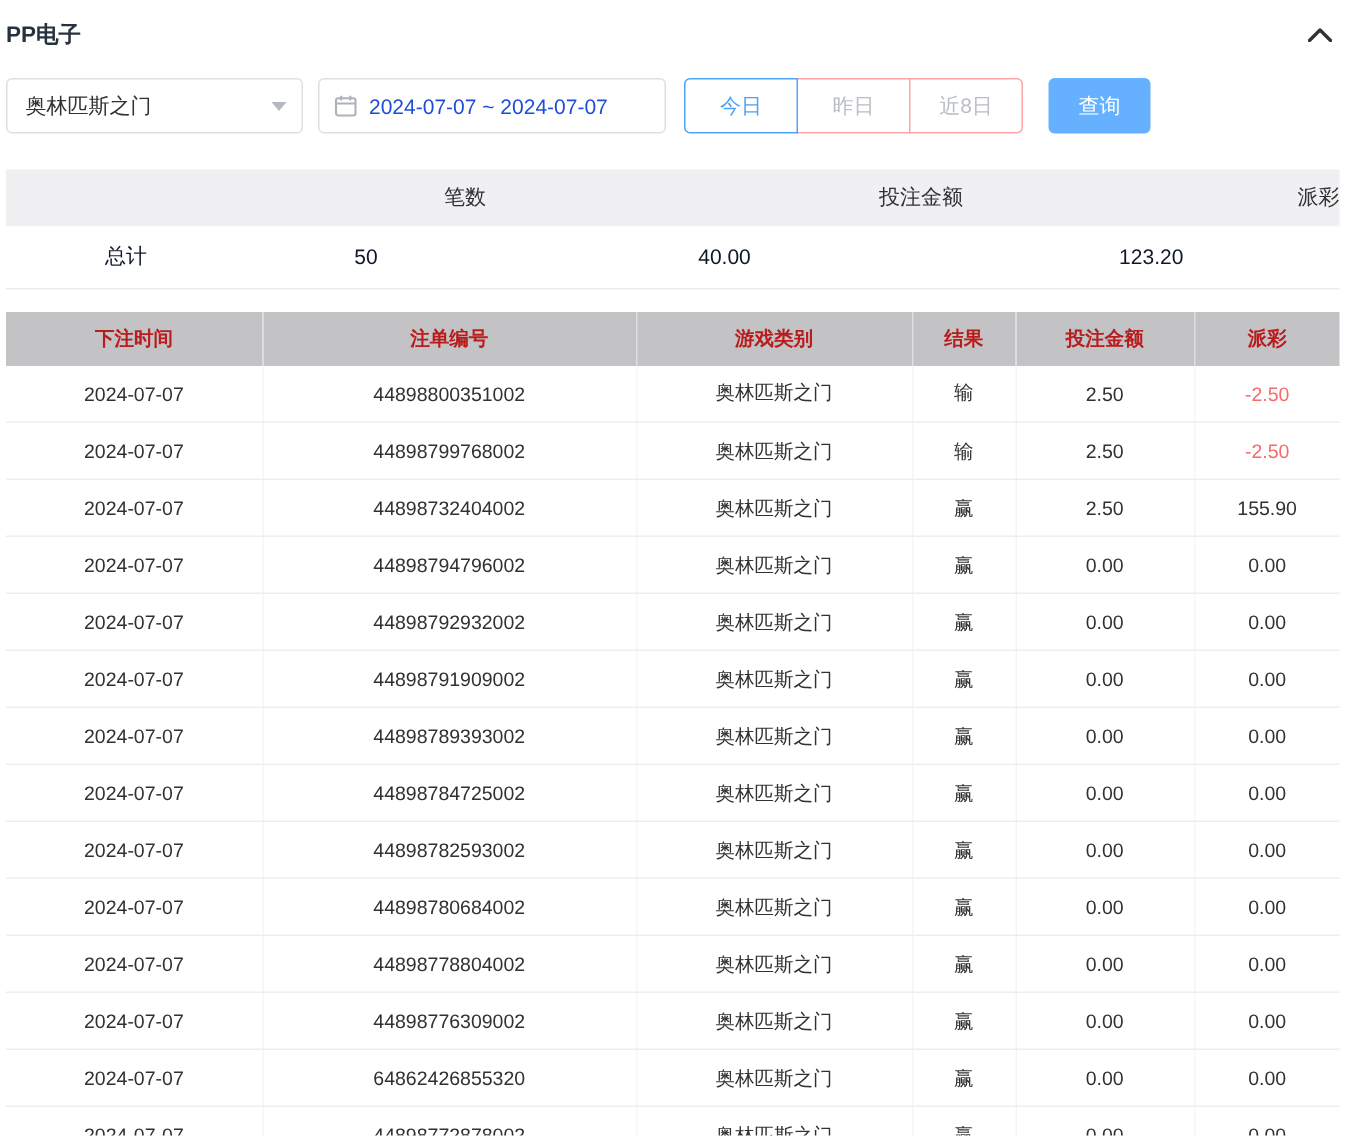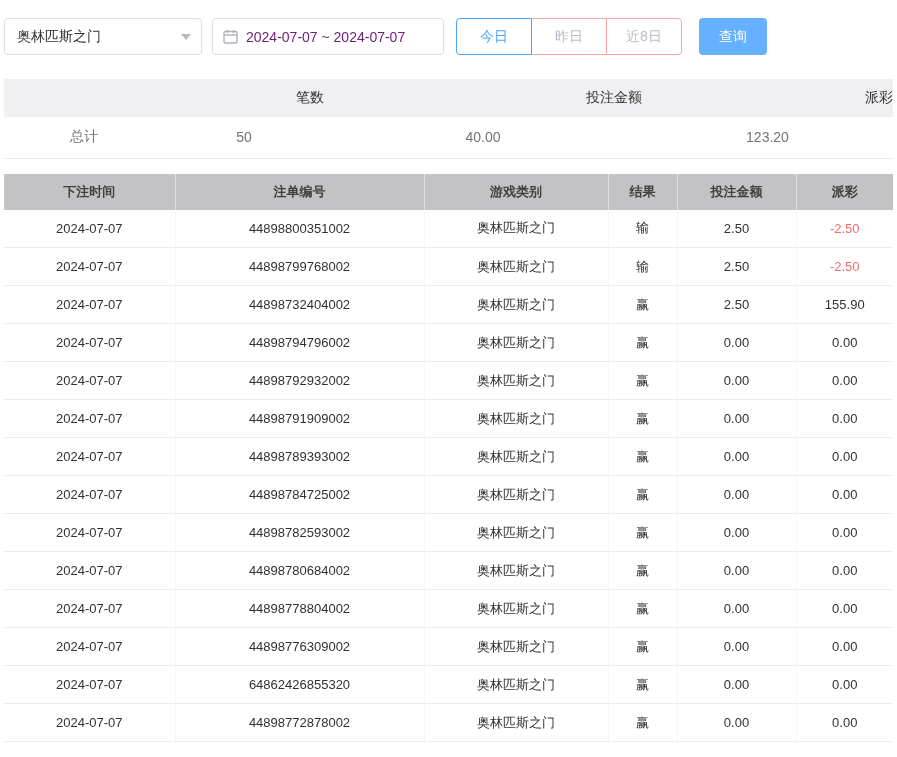--- a/index.html
+++ b/index.html
@@ -37,21 +37,21 @@
   }
   .caret-down {
     width: 0; height: 0;
     border-left: 5px solid transparent; border-right: 5px solid transparent;
     border-top: 6px solid #b4b8c0;
   }
   .date-box {
     width: 232px; height: 37px; margin-left: 10px;
     border: 1px solid #dcdfe6; border-radius: 4px;
     display: flex; align-items: center; gap: 8px;
-    padding: 0 10px; font-size: 14px; color: #701a75;
+    padding: 0 10px; font-size: 14px; color: #1d4ed8;
     cursor: pointer; background: #fff;
   }
   .btn-group { display: flex; margin-left: 12px; }
   .quick-btn {
     min-width: 76px; height: 37px; padding: 0 16px;
     background: #fff; border: 1px solid #fca5a5;
     font-size: 14px; color: #b9bdc5; cursor: pointer;
     margin-left: -1px;
     font-family: inherit;
   }
@@ -67,47 +67,57 @@
   }
 
   
   table { border-collapse: collapse; table-layout: fixed; width: 889px; }
   .summary-table { margin-top: 24px; font-size: 14px; }
   .summary-table th {
     background: #f0f0f2; height: 38px; font-weight: normal;
     color: #303133; text-align: right;
   }
   .summary-table td {
-    height: 41px; text-align: center; color: #737373;
+    height: 41px; text-align: center; color: #0f172a;
     border-bottom: 1px solid #e9ebef; background: #fff;
   }
 
   
   .records-table { margin-top: 15px; font-size: 13px; }
   .records-table th {
-    background: #c3c3c6; color: #404040; font-weight: bold;
+    background: #c3c3c6; color: #b91c1c; font-weight: bold;
     height: 36px; text-align: center;
     border-right: 1px solid rgba(255,255,255,0.45);
   }
   .records-table th:last-child { border-right: none; }
   .records-table td {
     height: 38px; text-align: center; color: #303133;
     border-bottom: 1px solid #ebeef5; border-right: 1px solid #f4f5f7;
     background: #fff;
   }
   .records-table td:last-child { border-right: none; }
   .records-table td.neg { color: #f56c6c; }
 
   .icon-svg { display: block; }
 </style>
 </head>
 <body>
 
 <div class="page">
 
+  <div class="title-row">
+    <span class="page-title">PP电子</span>
+    <button class="collapse-btn">
+      <span>
+        <svg class="icon-svg" width="16" height="10" viewBox="0 0 16 10">
+          <polyline points="1,9 8,2 15,9" fill="none" stroke="#303133" stroke-width="2.2" stroke-linecap="round" stroke-linejoin="round"></polyline>
+        </svg>
+      </span>
+    </button>
+  </div>
 
   <div class="filter-row">
     <div class="select-box">
       <span>奥林匹斯之门</span>
       <span class="caret-down"></span>
     </div>
 
     <div class="date-box">
       <span>
         <svg class="icon-svg" width="15" height="15" viewBox="0 0 15 15">

